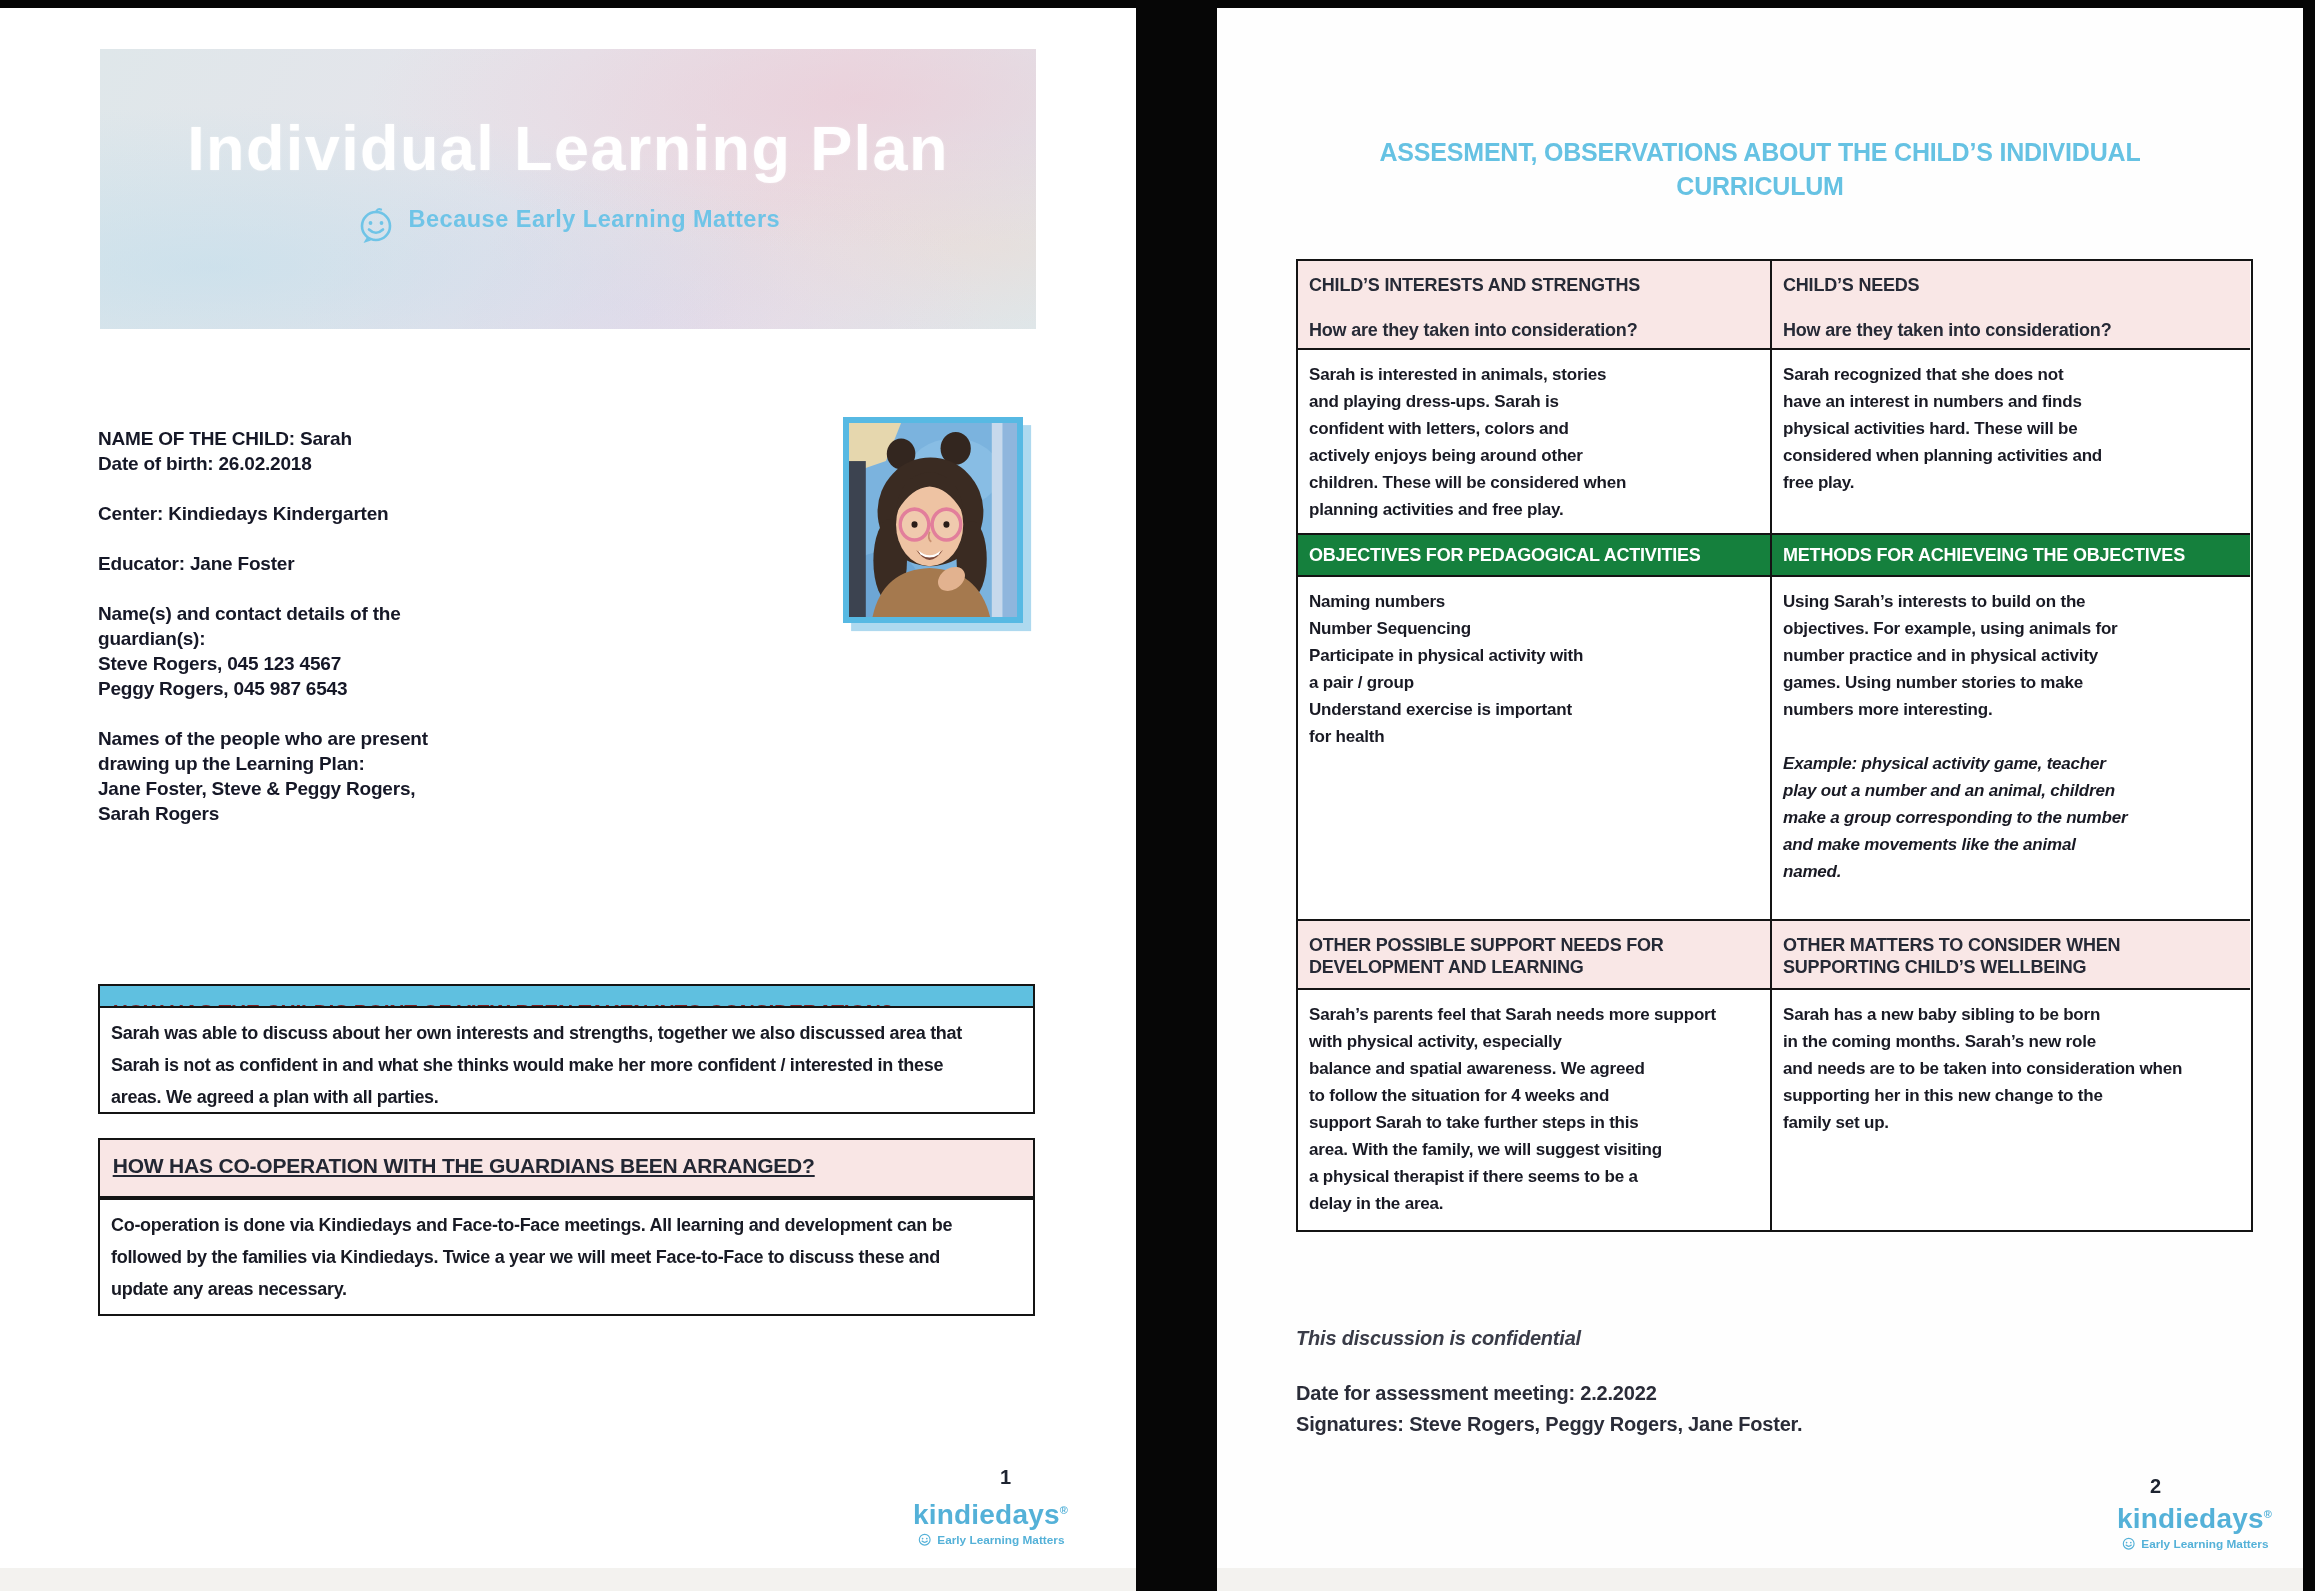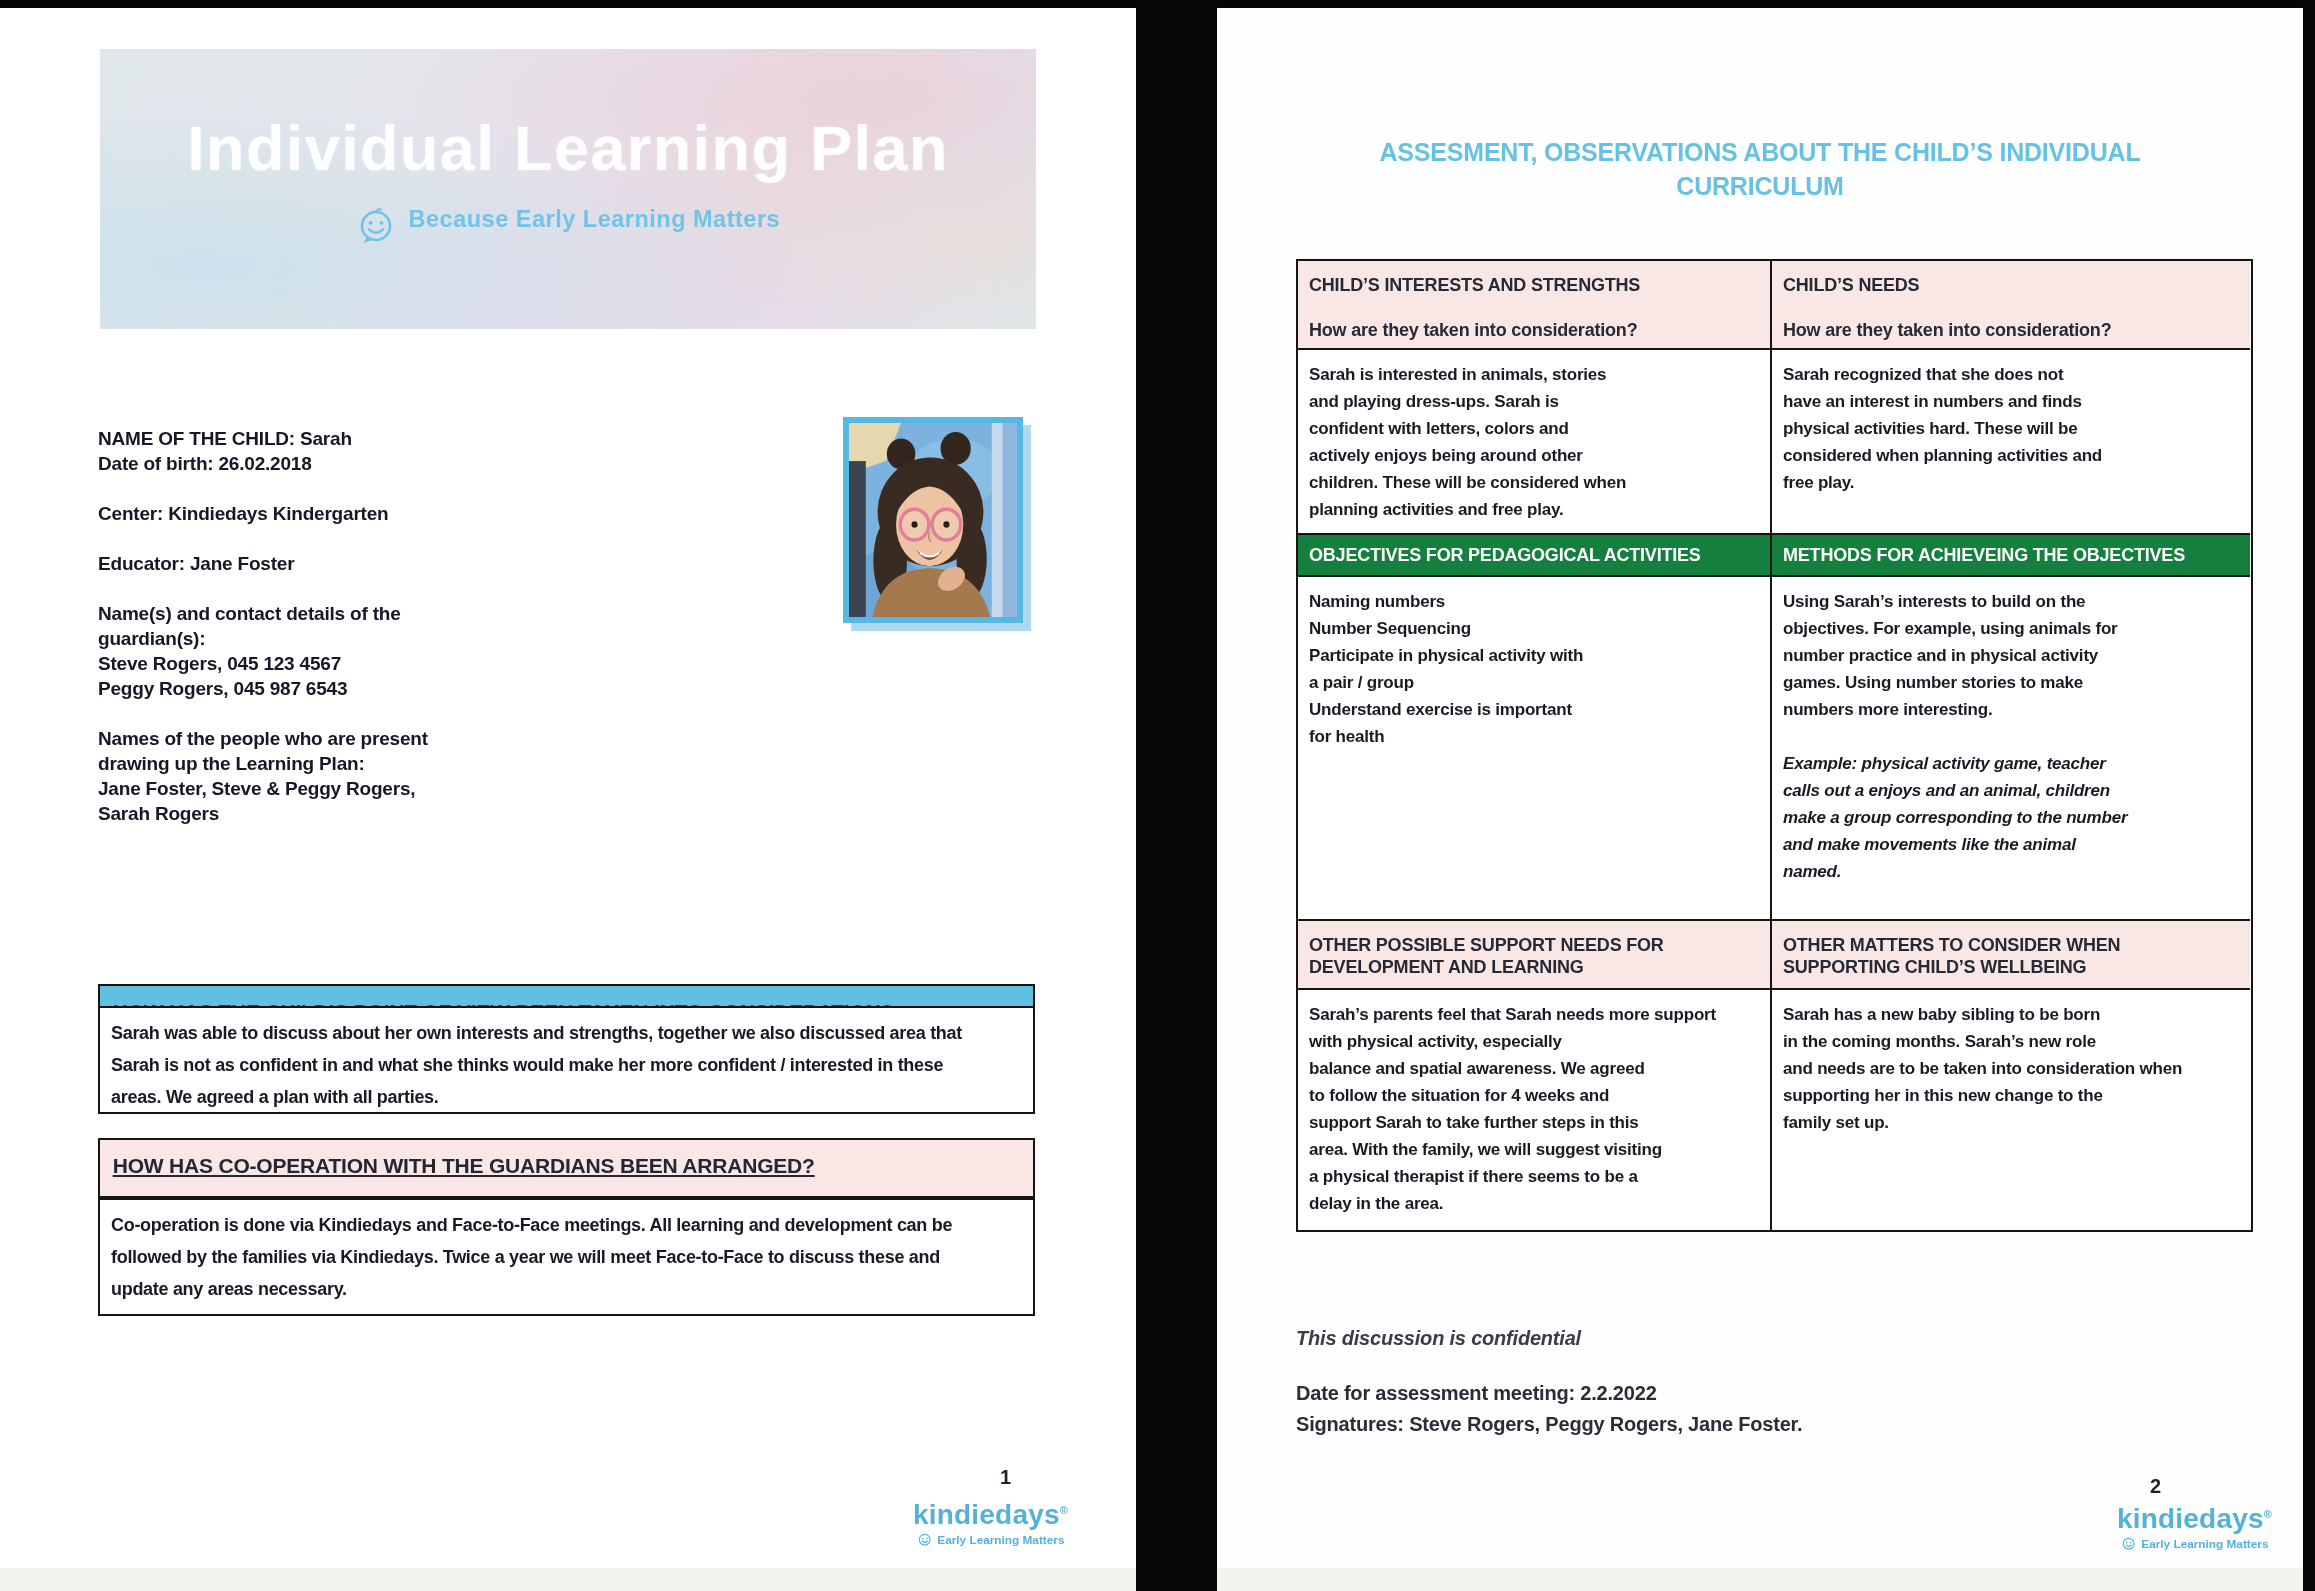--- a/index.html
+++ b/index.html
@@ -210,21 +210,21 @@
  a pair / group
 Understand exercise is important
 for health</div>
       <div class="cell colr">
         <div class="pre">Using Sarah’s interests to build on the
 objectives. For example, using animals for
 number practice and in physical activity
 games. Using number stories to make
 numbers more interesting.</div>
         <div class="pre example">Example: physical activity game, teacher
-calls out a enjoys and an animal, children
+play out a number and an animal, children
 make a group corresponding to the number
 and make movements like the animal
 named.</div>
       </div>
 
       <div class="cell hdr pinkbg pre">OTHER POSSIBLE SUPPORT NEEDS FOR
 DEVELOPMENT AND LEARNING</div>
       <div class="cell hdr pinkbg colr pre">OTHER MATTERS TO CONSIDER WHEN
 SUPPORTING CHILD’S WELLBEING</div>
 

